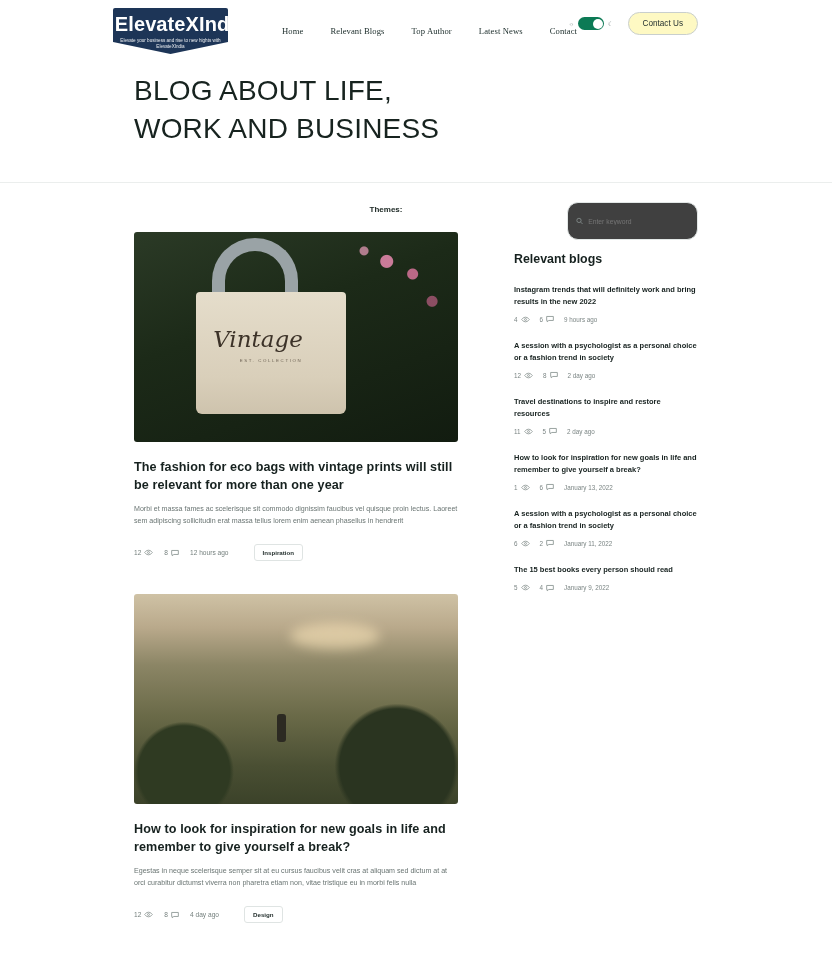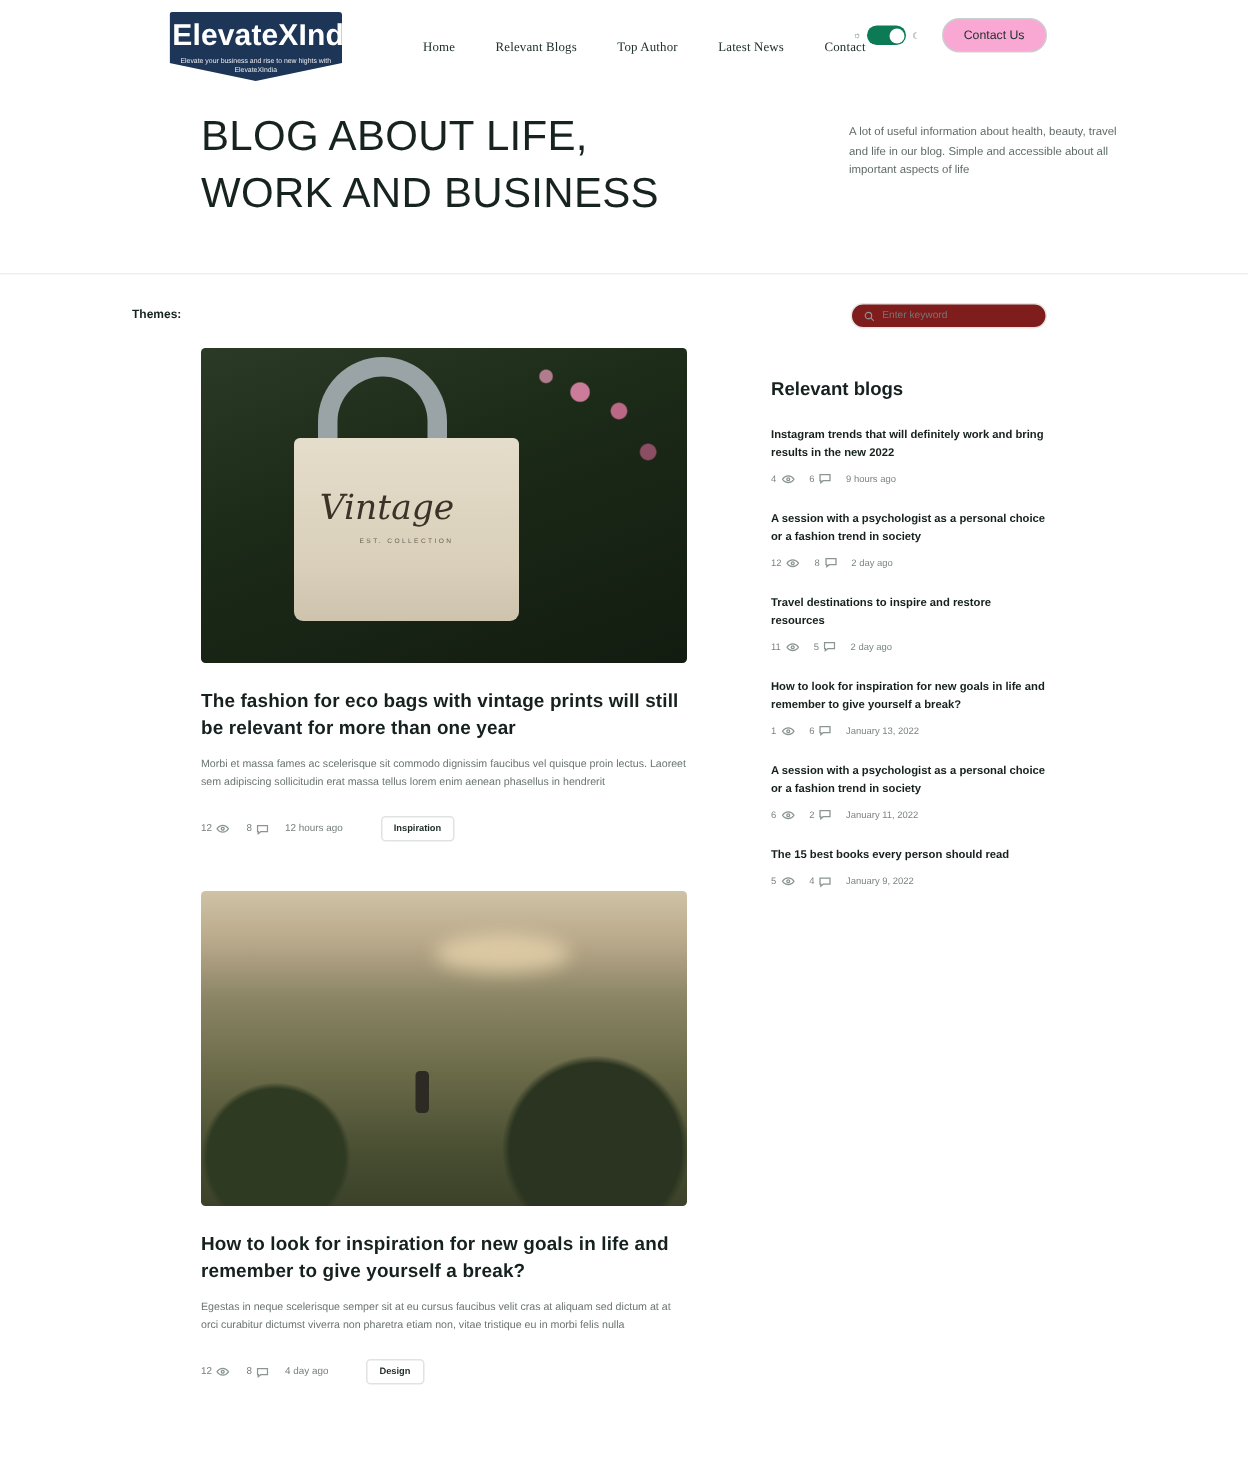--- a/index.html
+++ b/index.html
@@ -70,21 +70,21 @@
   .toggle .knob {
     position: absolute; width: 10px; height: 10px; border-radius: 50%;
     background: #fff; top: 1.5px; right: 1.5px;
   }
   .btn-contact {
     border: 1px solid #c9cfcd;
     border-radius: 14px;
     padding: 6px 14px;
     font-size: 8.2px;
     color: #1d2b2b;
-    background: #f9a8d4;
+    background: #fef9c3;
     cursor: pointer;
     font-family: "Liberation Sans", sans-serif;
   }
 
   
   .hero {
     padding: 10px 76px 0 134px;
     display: flex;
     justify-content: space-between;
     align-items: flex-start;
@@ -106,46 +106,47 @@
     max-width: 190px;
     margin-top: 10px;
   }
 
   
   .themes-bar {
     display: flex;
     align-items: center;
     padding: 22px 134px 0 88px;
     position: relative;
+    flex-direction: column;
   }
   .themes-label { font-size: 8px; font-weight: bold; margin-right: 14px; color: #17231f; }
   .chips { display: flex; gap: 8px; }
   .chip {
     border: 1px solid #dfe4e3;
     border-radius: 13px;
     padding: 6px 16px;
     font-size: 7.4px;
     color: #2a3634;
     background: #fff;
     cursor: pointer;
     white-space: nowrap;
   }
   .search-box {
     position: absolute;
     right: 134px;
     top: 19px;
     width: 131px;
-    height: 17px;
+    height: 38px;
     border: 1px solid #e2e7e6;
     border-radius: 11px;
     display: flex;
     align-items: center;
     padding: 0 8px;
     gap: 5px;
-    background: #7f1d1d;
+    background: #404040;
   }
   .search-box input {
     border: none; outline: none; font-size: 6.8px; color: #8b9795;
     width: 100%; background: transparent;
     font-family: "Liberation Sans", sans-serif;
   }
 
   
   .main {
     display: flex;
@@ -279,21 +280,20 @@
             <div class="knob"></div>
           </div>
         <span class="toggle-ico">☾</span>
       </div>
       <button class="btn-contact">Contact Us</button>
     </div>
   </div>
 
   <div class="hero">
     <h1>BLOG ABOUT LIFE, WORK AND BUSINESS</h1>
-    <p>A lot of useful information about health, beauty, travel and life in our blog. Simple and accessible about all important aspects of life</p>
   </div>
 
   <div class="themes-bar">
     <span class="themes-label">Themes:</span>
     <div class="search-box">
       <svg width="8" height="8" viewBox="0 0 12 12" class="ico">
         <circle cx="5" cy="5" r="3.6"></circle>
           <line x1="7.8" y1="7.8" x2="11" y2="11"></line>
       </svg>
       <input type="text" placeholder="Enter keyword" style="">

